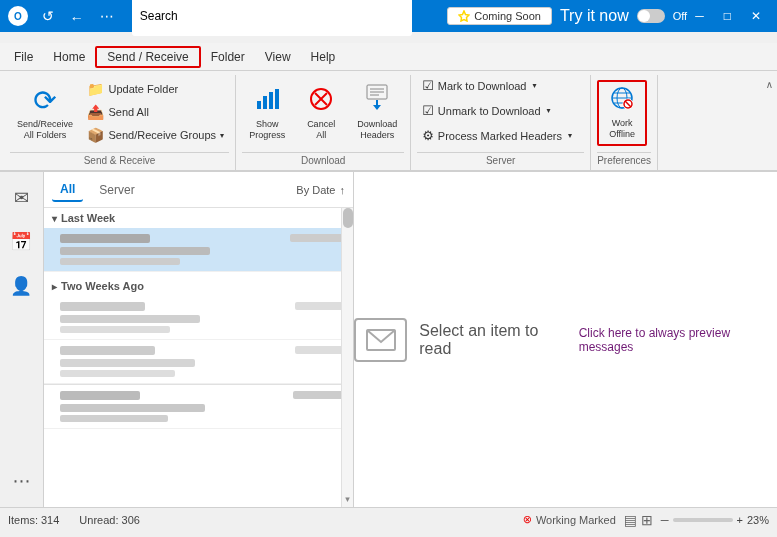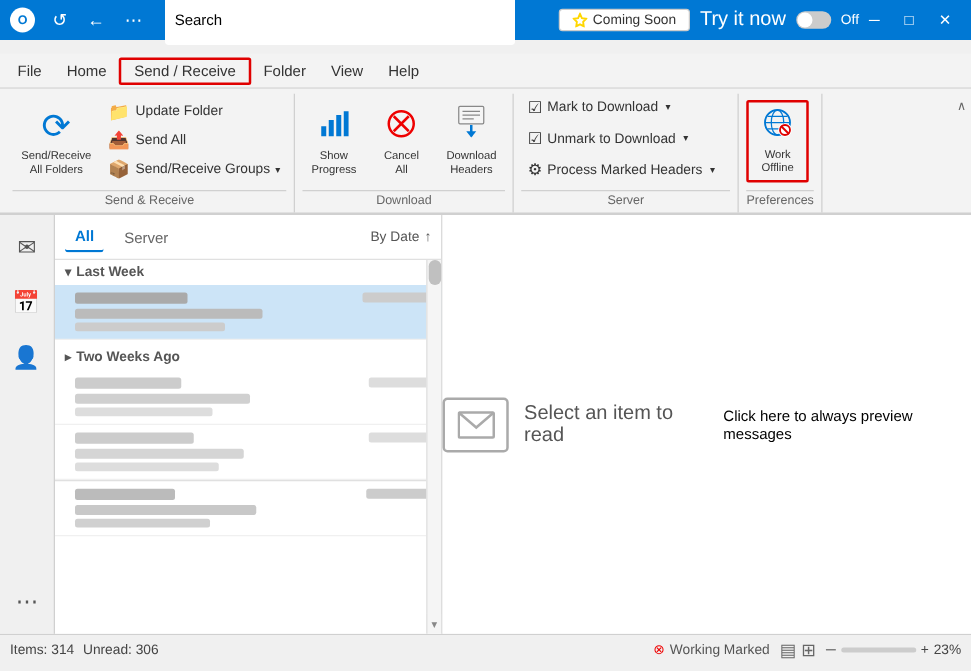--- a/index.html
+++ b/index.html
@@ -65,24 +65,24 @@
     .sort-control { margin-left: auto; display: flex; align-items: center; gap: 4px; font-size: 11px; color: #555; cursor: pointer; }
 
     .folder-list { flex: 1; overflow-y: auto; position: relative; }
     .group-header { padding: 4px 8px; font-size: 11px; font-weight: bold; color: #555; display: flex; align-items: center; gap: 4px; cursor: pointer; }
     .group-header .chevron { font-size: 10px; }
     .mail-item { padding: 6px 8px 6px 16px; border-bottom: 1px solid #f0f0f0; cursor: pointer; }
     .mail-item.selected { background: #cce4f7; }
 
     
     .reading-pane { flex: 1; background: white; display: flex; flex-direction: row; align-items: center; justify-content: center; gap: 12px; }
-    .reading-pane-link { font-size: 12px; color: #000000; cursor: pointer; text-decoration: none; }
-
-    
-    .status-bar { height: 24px; background: #f0f0f0; border-top: 1px solid #d0d0d0; display: flex; align-items: center; padding: 0 8px; gap: 7px; font-size: 11px; color: #444; }
+    .reading-pane-link { font-size: 12px; color: #701a75; cursor: pointer; text-decoration: none; }
+
+    
+    .status-bar { height: 24px; background: #f0f0f0; border-top: 1px solid #d0d0d0; display: flex; align-items: center; padding: 0 8px; gap: 20px; font-size: 11px; color: #444; }
     .status-bar-right { margin-left: auto; display: flex; align-items: center; gap: 8px; }
     .working-offline { display: flex; align-items: center; gap: 4px; color: #555; }
     .view-icons { display: flex; gap: 4px; }
     .view-icon { font-size: 14px; cursor: pointer; color: #666; }
     .zoom-control { display: flex; align-items: center; gap: 4px; }
     .zoom-slider { width: 60px; height: 4px; background: #ccc; border-radius: 2px; }
 
     .ribbon-wrapper { position: relative; }
   </style>
 </head>

